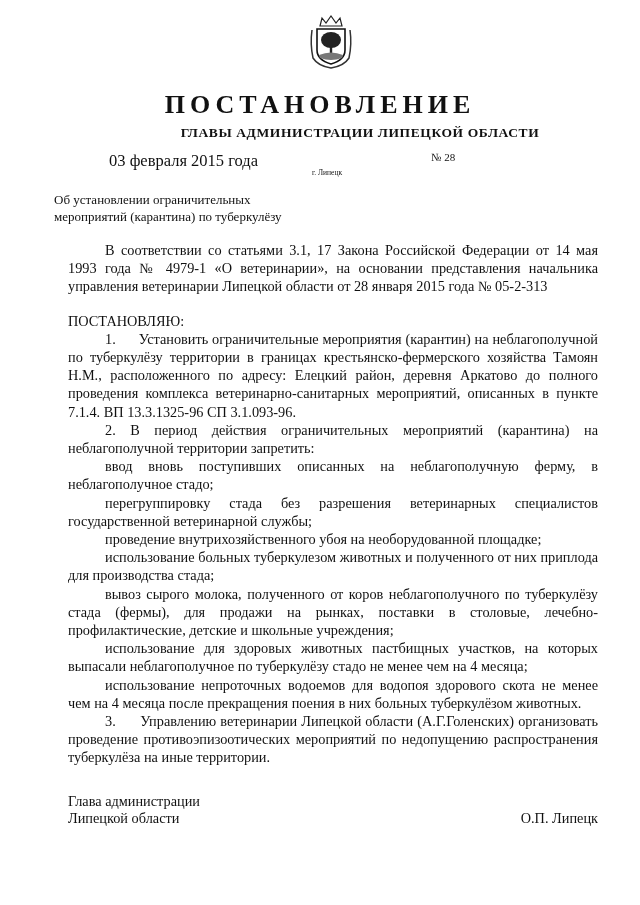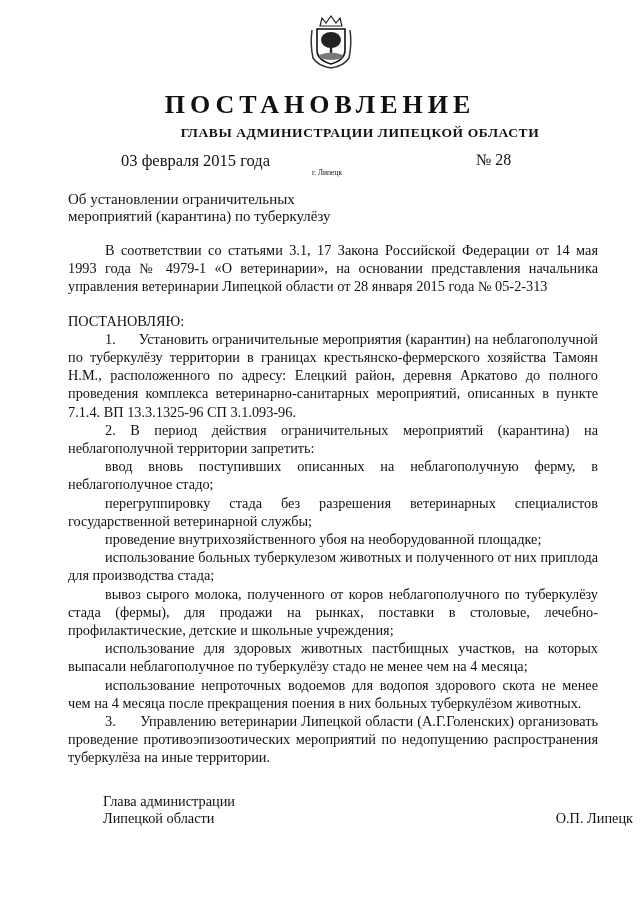--- a/index.html
+++ b/index.html
@@ -4,29 +4,29 @@
 <style>
   html, body { margin: 0; padding: 0; background: #ffffff; }
   body { width: 640px; height: 905px; position: relative; overflow: hidden;
          font-family: "Liberation Serif", "DejaVu Serif", serif; color: #111; }
   .page { position: absolute; left: 0; top: 0; width: 640px; height: 905px; }
   .emblem { position: absolute; left: 308px; top: 14px; width: 46px; height: 56px; }
   .title { position: absolute; left: 0; width: 640px; top: 90px; text-align: center;
            font-size: 26px; font-weight: bold; letter-spacing: 5px; }
   .subtitle { position: absolute; left: 0; width: 640px; top: 125px; text-align: center;
               font-size: 13.5px; font-weight: bold; letter-spacing: 0.6px; padding-left: 40px; }
-  .date { position: absolute; left: 121px; top: 151px; font-size: 16.5px; }
+  .date { position: absolute; left: 109px; top: 151px; font-size: 16.5px; }
   .city { position: absolute; left: 312px; top: 168px; font-size: 7.5px; }
-  .number { position: absolute; left: 476px; top: 151px; font-size: 16px; }
-  .subject { position: absolute; left: 68px; top: 191px; font-size: 15px; line-height: 17px; }
+  .number { position: absolute; left: 431px; top: 151px; font-size: 11px; }
+  .subject { position: absolute; left: 54px; top: 191px; font-size: 13px; line-height: 17px; }
   .body { position: absolute; left: 68px; top: 241px; width: 530px; font-size: 14.3px; line-height: 18.2px; }
   .body p { margin: 0; text-align: justify; text-indent: 37px; }
   .body p.noind { text-indent: 0; }
   .body p.gap { margin-top: 16px; }
-  .sign { position: absolute; left: 68px; top: 793px; width: 530px; font-size: 14.3px; line-height: 17px; margin-left: 35px; }
+  .sign { position: absolute; left: 68px; top: 793px; width: 530px; font-size: 14.3px; line-height: 17px; }
   .sign .signer { position: absolute; right: 0; top: 17px; }
 </style>
 </head>
 <body>
 
 <div class="page">
 
   <div class="emblem">
     <svg width="46" height="56" viewBox="0 0 46 56">
 

